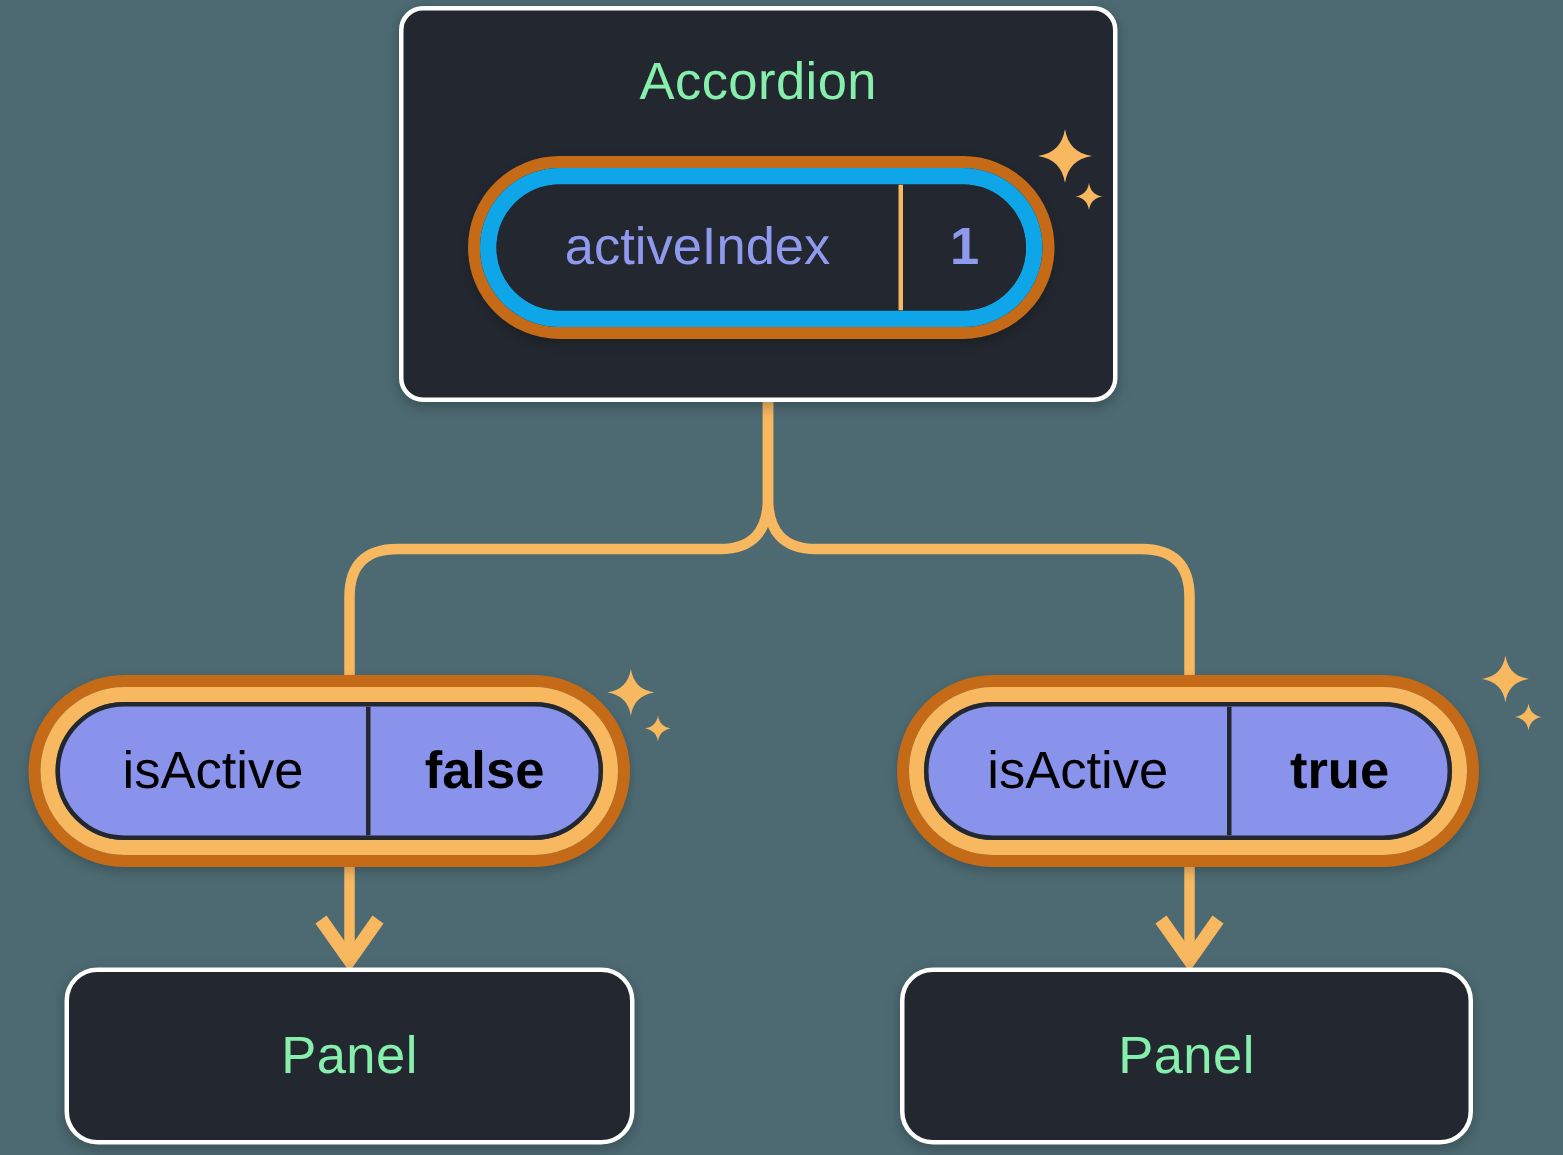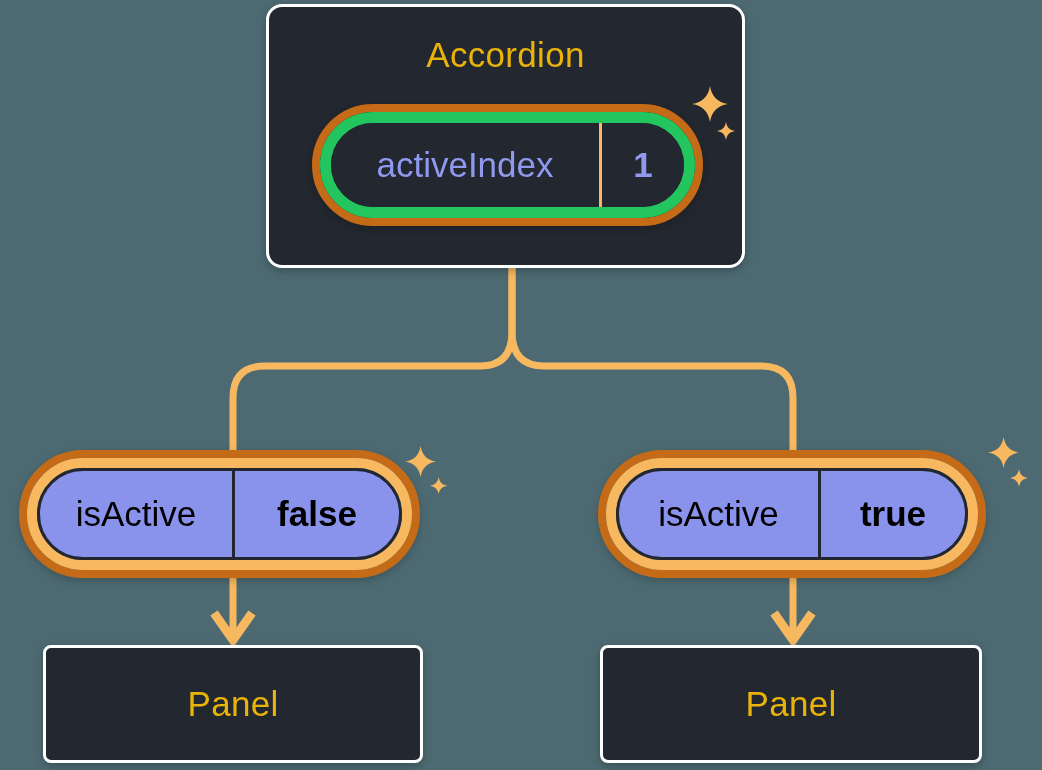--- a/index.html
+++ b/index.html
@@ -10,58 +10,58 @@
   svg.layer{position:absolute;left:0;top:0;width:1042px;height:770px;pointer-events:none;}
   .connectors{z-index:1;}
   .sparkles{z-index:3;}
 
   .box{
     position:absolute;z-index:2;background:#23272F;border:3px solid #FFFFFF;
     box-sizing:border-box;border-radius:16px;box-shadow:0 3px 9px rgba(0,0,0,.25);
   }
   #accordion-node{left:266px;top:4px;width:479px;height:264px;}
   .box-title{
-    color:#eab308;font-size:35px;font-weight:500;text-align:center;letter-spacing:.3px;
+    color:#86efac;font-size:35px;font-weight:500;text-align:center;letter-spacing:.3px;
   }
   #accordion-node .box-title{margin-top:28px;}
 
-  .panel{display:flex;align-items:center;justify-content:center;border-radius:8px;}
+  .panel{display:flex;align-items:center;justify-content:center;border-radius:22px;}
   #panel-node-left{left:43px;top:645px;width:380px;height:118px;}
   #panel-node-right{left:600px;top:645px;width:382px;height:118px;}
 
   
   .pill{
     position:absolute;z-index:2;box-sizing:border-box;border-radius:999px;
     border:8px solid #C56A16;box-shadow:0 3px 8px rgba(0,0,0,.2);
   }
   .pill .ring{height:100%;box-sizing:border-box;border-radius:999px;}
   .pill .body{
     height:100%;box-sizing:border-box;border-radius:999px;
     display:flex;align-items:stretch;overflow:hidden;
   }
   .cell{display:flex;align-items:center;justify-content:center;font-size:35px;}
   .cell.name{flex:1;}
   .cell.value{font-weight:700;}
   .vdiv{width:3px;}
 
   
   #state-pill{left:312px;top:104px;width:391px;height:122px;}
-  #state-pill .ring{border:11px solid #22c55e;}
+  #state-pill .ring{border:11px solid #0ea5e9;}
   #state-pill .body{background:#23272F;}
   #state-pill .cell{color:#8F99EE;}
   #state-pill .vdiv{background:#F7B860;}
   #state-pill .cell.value{width:82px;}
 
   
   .prop .ring{border:10px solid #F7B860;}
   .prop .body{background:#8A93EC;border:3px solid #23272F;}
   .prop .cell{color:#000000;}
   .prop .vdiv{background:#23272F;}
   #prop-pill-left{left:19px;top:450px;width:401px;height:128px;}
-  #prop-pill-left .cell.value{width:164px;}
+  #prop-pill-left .cell.value{width:152px;}
   #prop-pill-right{left:598px;top:450px;width:388px;height:128px;}
   #prop-pill-right .cell.value{width:144px;}
 
   .connectors path{stroke:#F7B860;fill:none;}
   .sparkles path{fill:#F7B860;}
 </style>
 </head>
 <body>
 
 <div id="stage">

